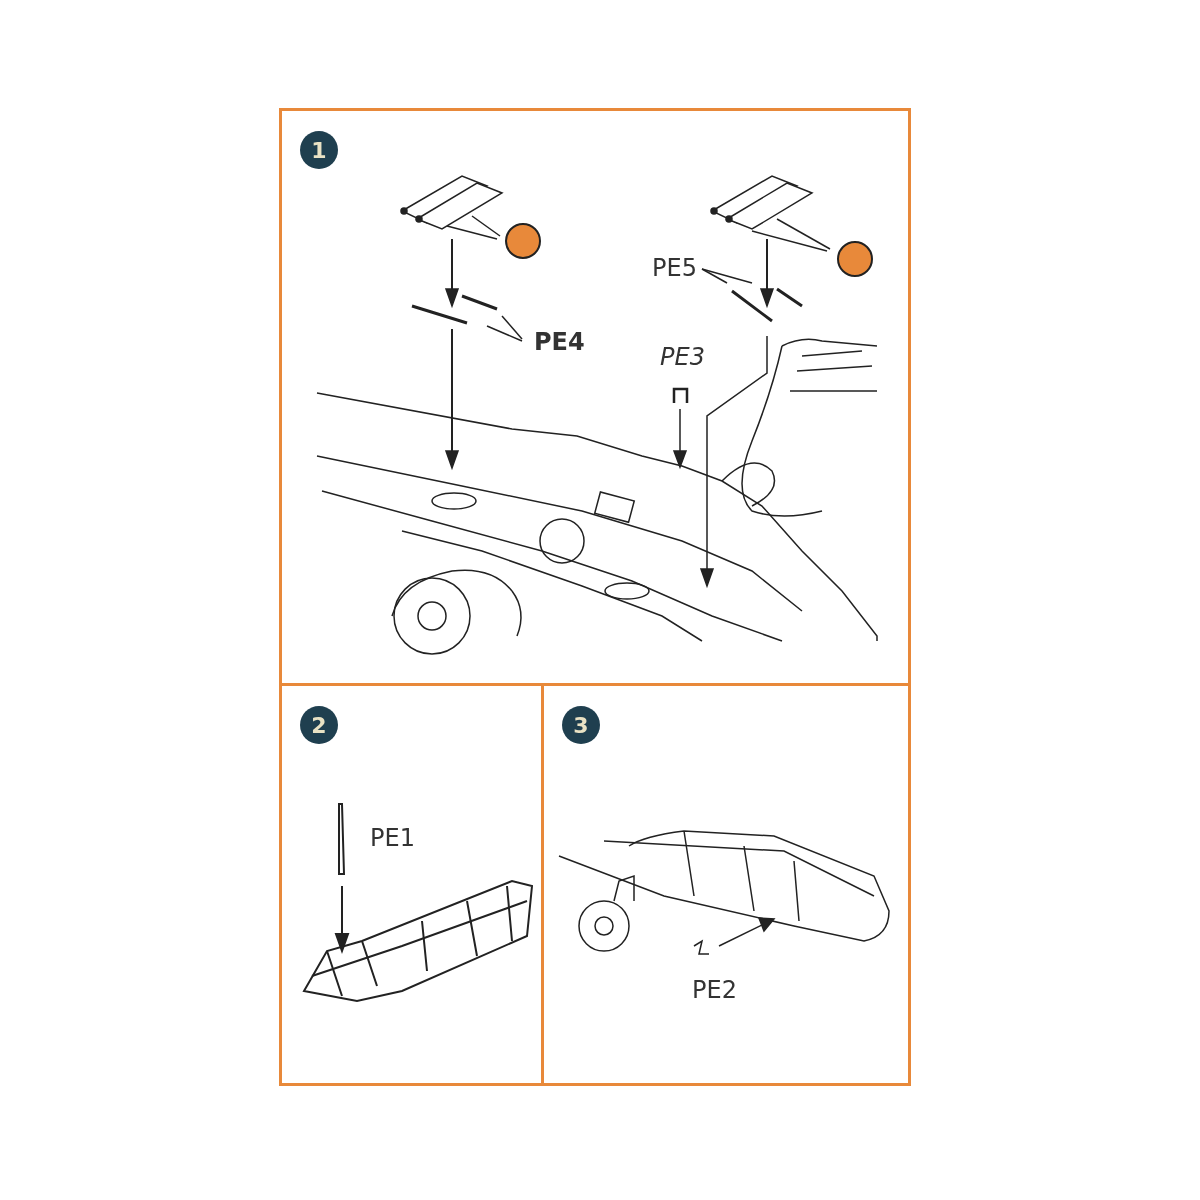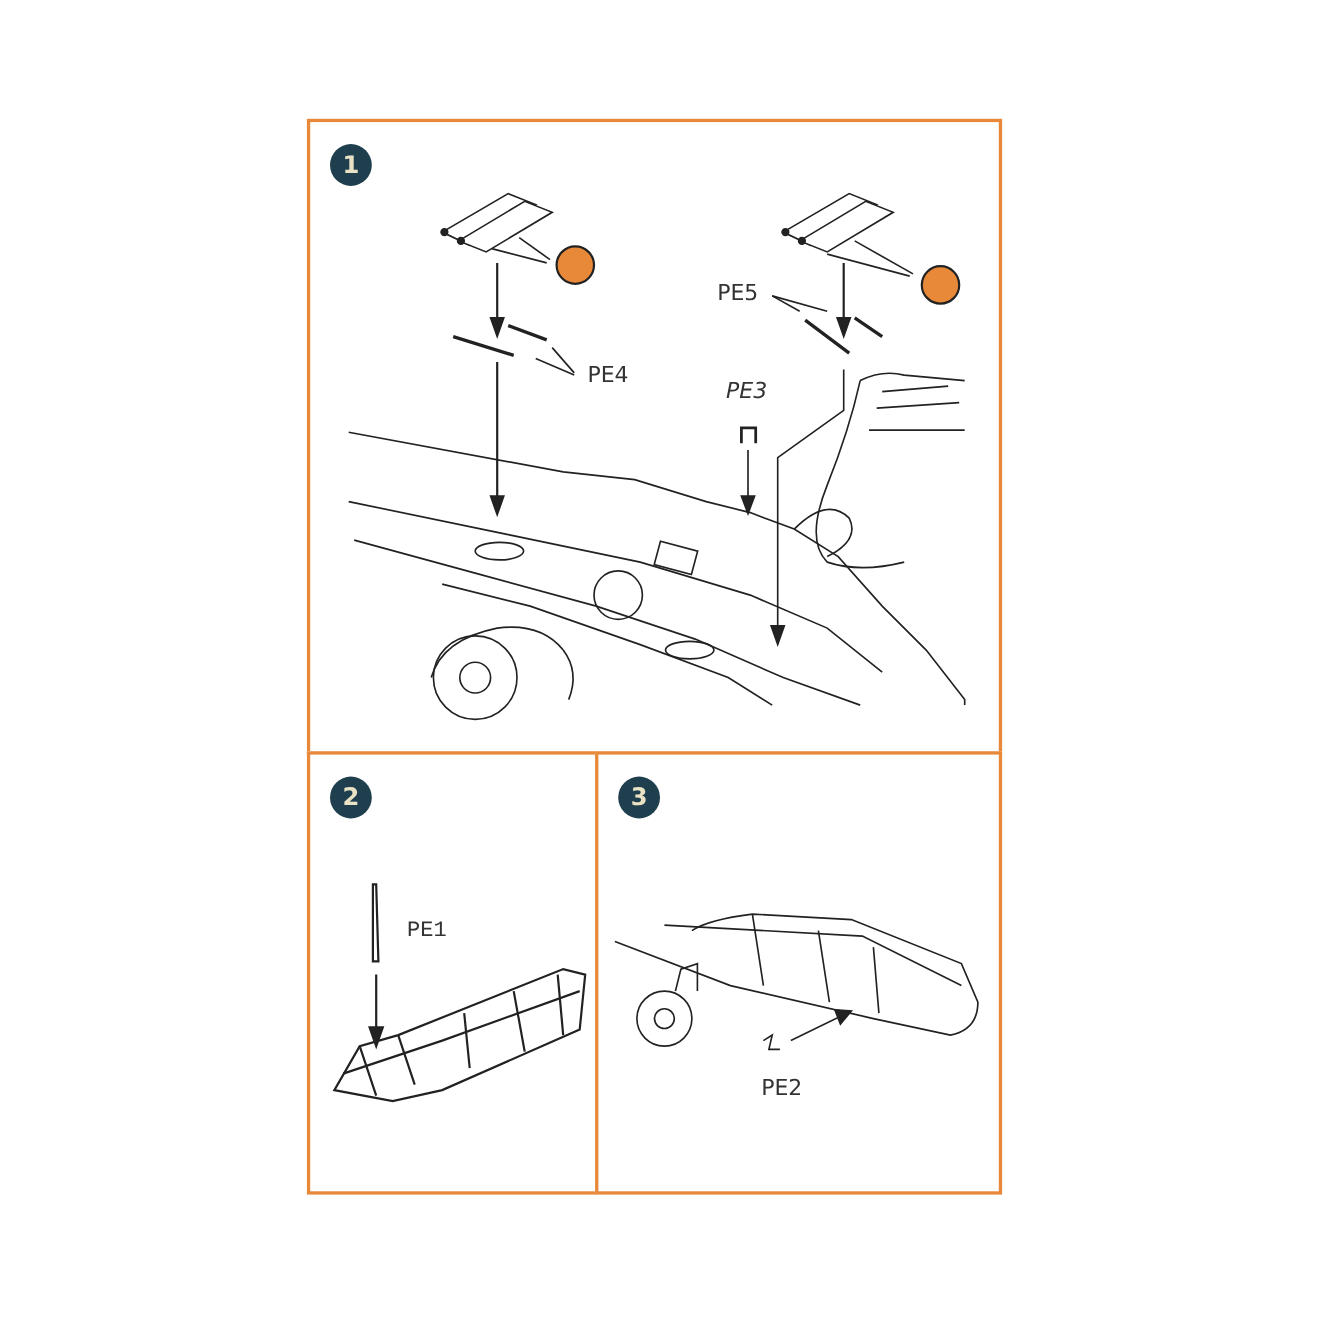--- a/index.html
+++ b/index.html
@@ -1,19 +1,19 @@
 <!DOCTYPE html>
 <html><head>
 <meta charset="utf-8">
 <style>
   html,body{margin:0;padding:0;background:#ffffff;}
   body{width:1200px;height:1200px;position:relative;overflow:hidden;font-family:"DejaVu Sans",sans-serif;}
   .panel{position:absolute;border:3px solid #e8893a;box-sizing:border-box;background:#fff;}
   .step{position:absolute;width:38px;height:38px;border-radius:50%;background:#1f3f4f;color:#e9e2c4;font-weight:bold;font-size:22px;display:flex;align-items:center;justify-content:center;font-family:"DejaVu Sans",sans-serif;}
-  .lbl{position:absolute;font-family:"DejaVu Sans",sans-serif;font-size:20px;color:#333;letter-spacing:0px;}
+  .lbl{position:absolute;font-family:"DejaVu Sans",sans-serif;font-size:24px;color:#333;letter-spacing:0px;}
   svg{position:absolute;left:0;top:0;}
 </style>
 </head>
 <body>
 
 <div class="panel" style="left:279px;top:108px;width:632px;height:578px;">
   <div class="step" style="left:18px;top:20px;">1</div>
   <svg width="632" height="578">
     <g stroke="#222" fill="none" stroke-width="1.5">
 
@@ -65,40 +65,40 @@
       <path d="M500 235 Q520 225 540 230 L595 235 M500 235 Q490 280 470 330 Q450 380 470 400 Q500 410 540 400"></path>
       <path d="M520 245 L580 240 M515 260 L590 255 M508 280 L595 280"></path>
       <path d="M440 370 Q470 340 490 360 Q500 380 470 395"></path>
 
       <circle cx="150" cy="505" r="38"></circle>
         <circle cx="150" cy="505" r="14"></circle>
       <path d="M110 505 Q120 470 170 460 Q210 455 230 480"></path>
       <path d="M230 480 Q245 500 235 525"></path>
     </g>
   </svg>
-  <span class="lbl" style="left:252px;top:217px;">PE4</span>
+  <span class="lbl" style="left:252px;top:217px;font-weight:bold;">PE4</span>
   <span class="lbl" style="left:370px;top:143px;">PE5</span>
   <span class="lbl" style="left:378px;top:232px;font-style:italic;">PE3</span>
   <div style="position:absolute;left:223px;top:112px;width:32px;height:32px;border-radius:50%;background:#e8893a;border:2px solid #222;"></div>
   <div style="position:absolute;left:555px;top:130px;width:32px;height:32px;border-radius:50%;background:#e8893a;border:2px solid #222;"></div>
 </div>
 
 <div class="panel" style="left:279px;top:683px;width:265px;height:403px;">
   <div class="step" style="left:18px;top:20px;">2</div>
   <svg width="265" height="403">
     <g stroke="#222" fill="none" stroke-width="2">
       <path d="M57 118 L60 118 L62 188 L57 188 Z"></path>
       <line x1="60" y1="200" x2="60" y2="255"></line>
       <polygon points="54,248 66,248 60,265" fill="#222"></polygon>
       <path d="M22 305 L45 265 L80 255 L230 195 L250 200 L245 250 L120 305 L75 315 Z"></path>
       <path d="M45 265 L60 310 M80 255 L95 300 M140 235 L145 285 M185 215 L195 270 M225 200 L230 255"></path>
       <path d="M30 290 L120 260 L245 215"></path>
     </g>
   </svg>
-  <span class="lbl" style="left:88px;top:149px;font-family:Liberation Mono, monospace;">PE1</span>
+  <span class="lbl" style="left:88px;top:138px;">PE1</span>
 </div>
 
 <div class="panel" style="left:541px;top:683px;width:370px;height:403px;">
   <div class="step" style="left:18px;top:20px;">3</div>
   <svg width="370" height="403">
     <g stroke="#222" fill="none" stroke-width="1.5">
       <path d="M15 170 L120 210 L250 240 L320 255 Q345 250 345 225 L330 190 L230 150 L140 145 Q100 150 85 160"></path>
       <path d="M60 155 L240 165 L330 210"></path>
       <path d="M140 145 L150 210 M200 160 L210 225 M250 175 L255 235"></path>
       <circle cx="60" cy="240" r="25"></circle>

